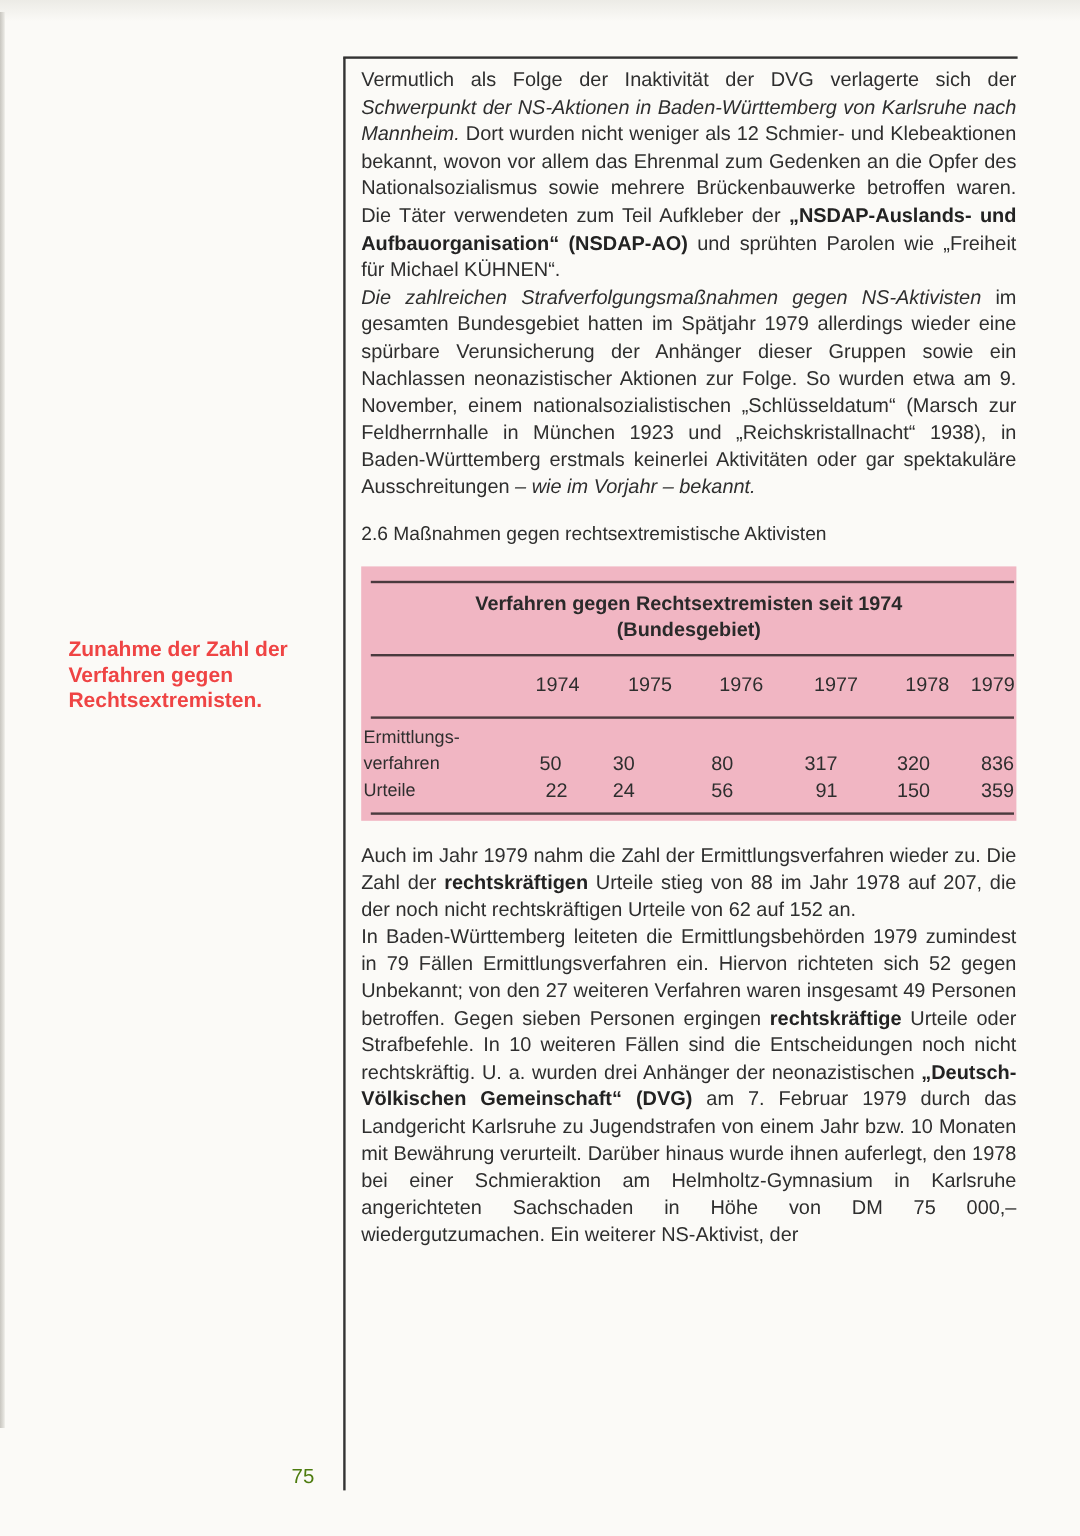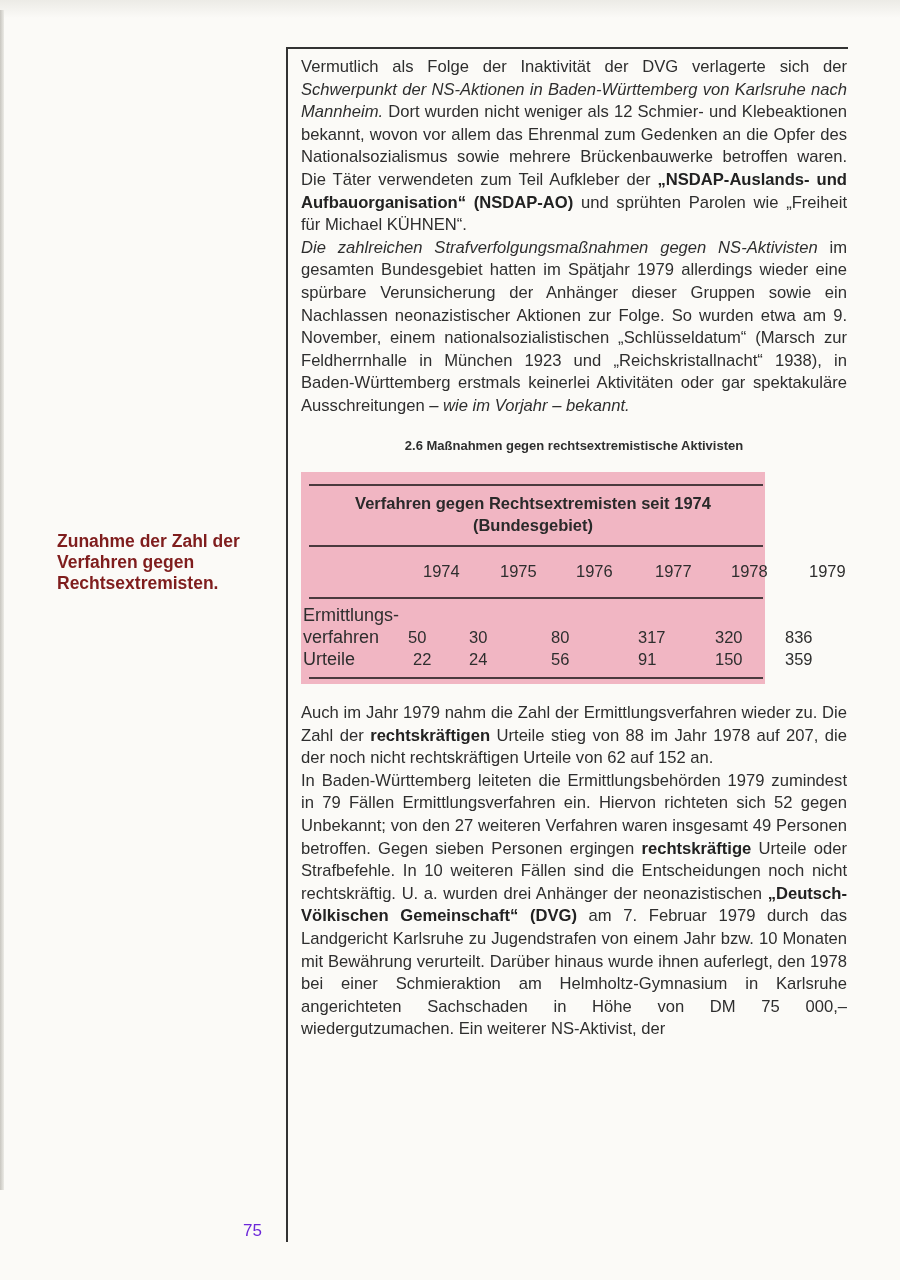--- a/index.html
+++ b/index.html
@@ -12,59 +12,59 @@
     .page-edge-left {
       position: absolute; left: 0; top: 10px; width: 4px; height: 1180px;
       background: linear-gradient(to right, #c8c6c0, #ecebe6);
     }
     .page-edge-top {
       position: absolute; left: 0; top: 0; width: 900px; height: 18px;
       background: linear-gradient(to bottom, #ecebe6, #fbfaf7);
     }
     .margin-note {
       position: absolute; left: 57px; top: 531px; width: 215px;
-      font-weight: bold; font-size: 17.5px; line-height: 21px; color: #7f1d1d;
+      font-weight: bold; font-size: 17.5px; line-height: 21px; color: #ef4444;
     }
     .page-number {
-      position: absolute; left: 243px; top: 1221px; font-size: 17px; color: #6d28d9;
+      position: absolute; left: 243px; top: 1221px; font-size: 17px; color: #4d7c0f;
     }
     .rule-vertical {
       position: absolute; left: 286px; top: 48px; width: 2px; height: 1194px;
       background: #333;
     }
     .rule-top {
       position: absolute; left: 286px; top: 47px; width: 562px; height: 2px;
       background: #333;
     }
     .column {
       position: absolute; left: 301px; top: 56px; width: 546px;
       font-size: 16.6px; line-height: 22.6px; text-align: justify; color: #2e2e2e;
     }
     .column p { margin: 0; }
     .column .i { font-style: italic; }
     .column b { font-weight: bold; color: #222; }
     .heading {
-      font-weight: bold; font-size: 13px; margin-top: 17px !important; margin-bottom: 6px !important;
-      text-align: center;
+      font-weight: normal; font-size: 16px; margin-top: 17px !important; margin-bottom: 6px !important;
+      text-align: left;
     }
     .table-box {
-      margin-top: 15px; width: 464px; height: 212px; background: #f1b6c3;
+      margin-top: 15px; width: 546px; height: 212px; background: #f1b6c3;
       position: relative;
     }
     .table-box .hr { position: absolute; left: 8px; right: 2px; height: 1.5px; background: #4a3a3e; }
     .table-title {
       position: absolute; left: 0; right: 0; top: 20px; text-align: center;
       font-weight: bold; font-size: 16.5px; line-height: 22px; color: #2a2a2a;
     }
     .years { position: absolute; left: 0; right: 0; top: 88px; height: 24px; }
     .years span, .row span.v {
-      position: absolute; width: 60px; text-align: left; font-size: 16.5px;
+      position: absolute; width: 60px; text-align: right; font-size: 16.5px;
     }
     .row { position: absolute; left: 0; right: 0; height: 22px; }
-    .row .lbl { position: absolute; left: 2px; font-size: 18px; line-height: 22px; }
+    .row .lbl { position: absolute; left: 2px; font-size: 15px; line-height: 22px; }
     .after-table { margin-top: 18px !important; }
   </style>
 </head>
 <body>
 
 <div class="page-edge-top"></div>
 <div class="page-edge-left"></div>
 
 <div class="margin-note">Zunahme der Zahl der Verfahren gegen Rechtsextremisten.</div>
 <div class="page-number">75</div>

